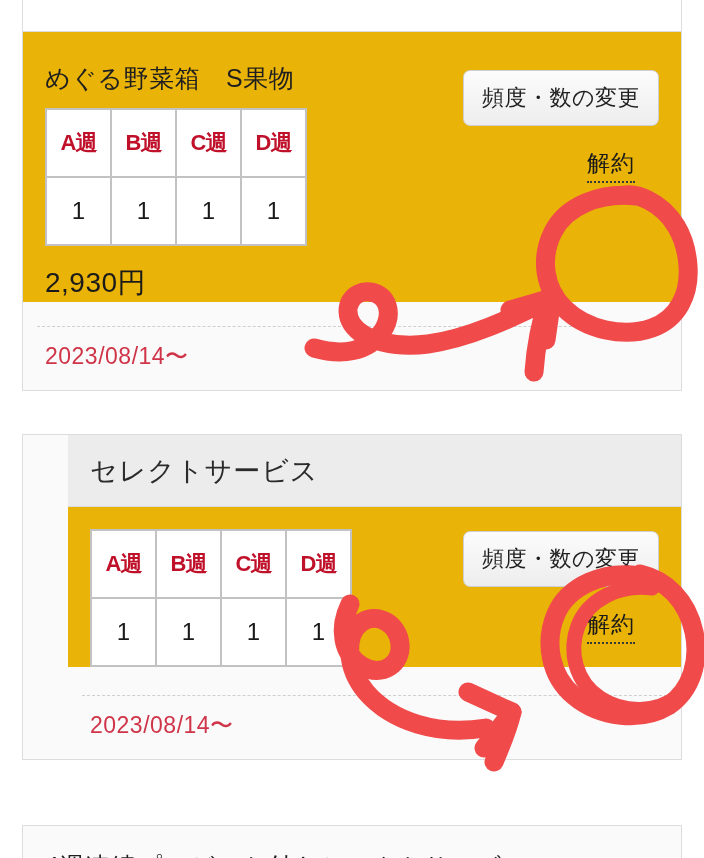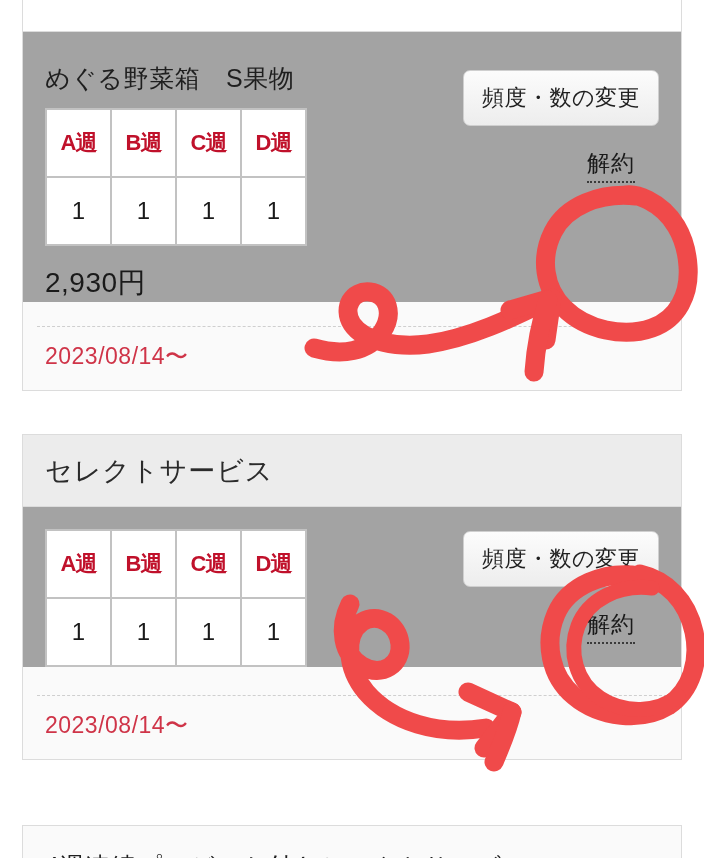--- a/index.html
+++ b/index.html
@@ -46,21 +46,21 @@
     padding: 0 22px;
   }
   .card-header-title {
     font-size: 27px;
     color: #2b2b2b;
     letter-spacing: 1px;
     font-weight: 400;
   }
 
   .card-body {
-    background: #a3a3a3;
+    background: #eab308;
     padding: 20px 22px 0 22px;
     position: relative;
     display: flex;
     justify-content: flex-start;
   }
 
   .body-left { flex: 1 1 auto; min-width: 0; }
   .body-right {
     flex: 0 0 auto;
     width: 212px;
@@ -240,21 +240,21 @@
       </div>
     </div>
 
     <div class="dashed-sep" style="margin-top:24px;"></div>
 
     <div class="card-footer">
       <span class="footer-date">2023/08/14〜</span>
     </div>
   </div>
 
-  <div class="card" style="top:434px;">
+  <div class="card" style="top:434px;padding-left:45px;">
 
     <div class="card-header">
       <span class="card-header-title">セレクトサービス</span>
     </div>
 
     <div class="card-body" style="padding-top:22px;">
 
       <div class="body-left">
 
         <table class="week-table">

